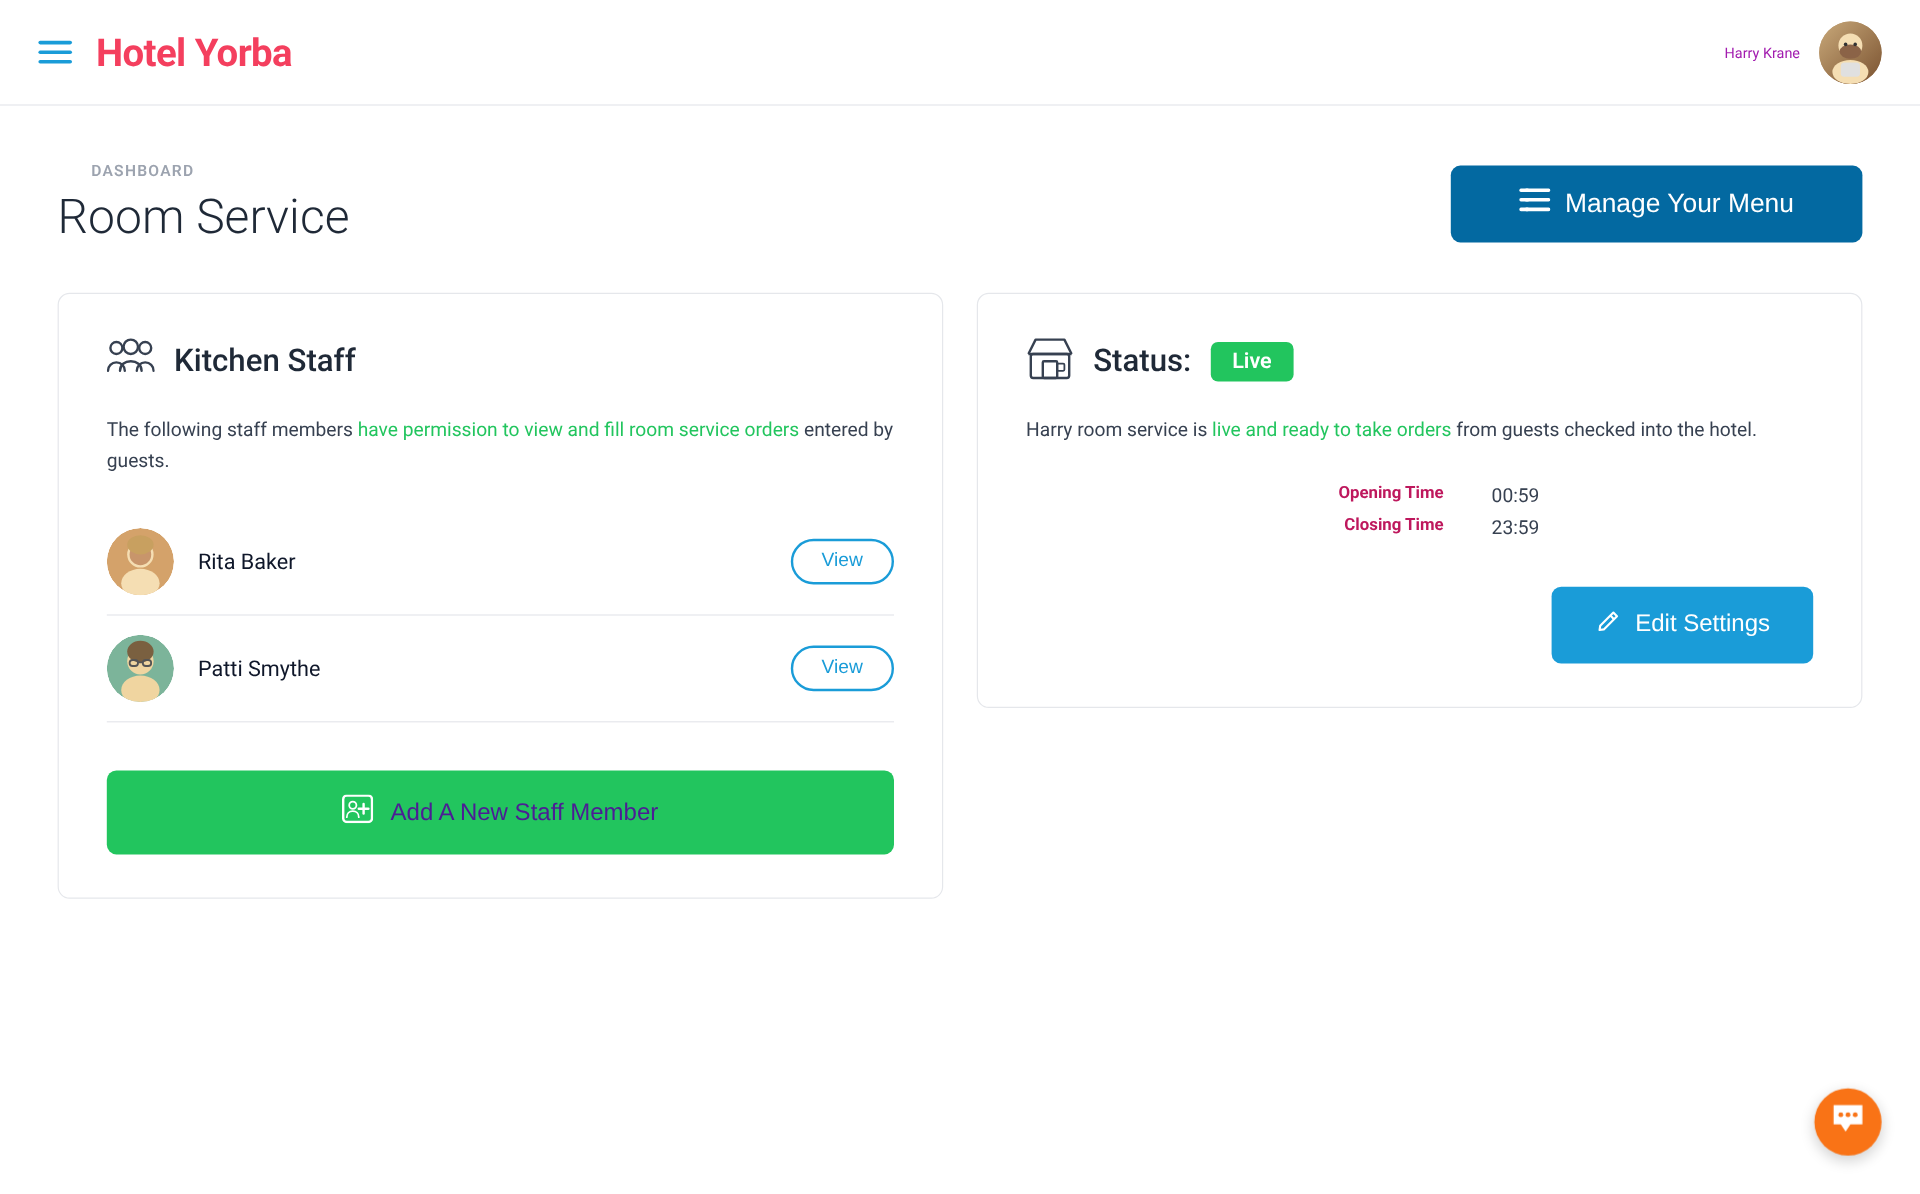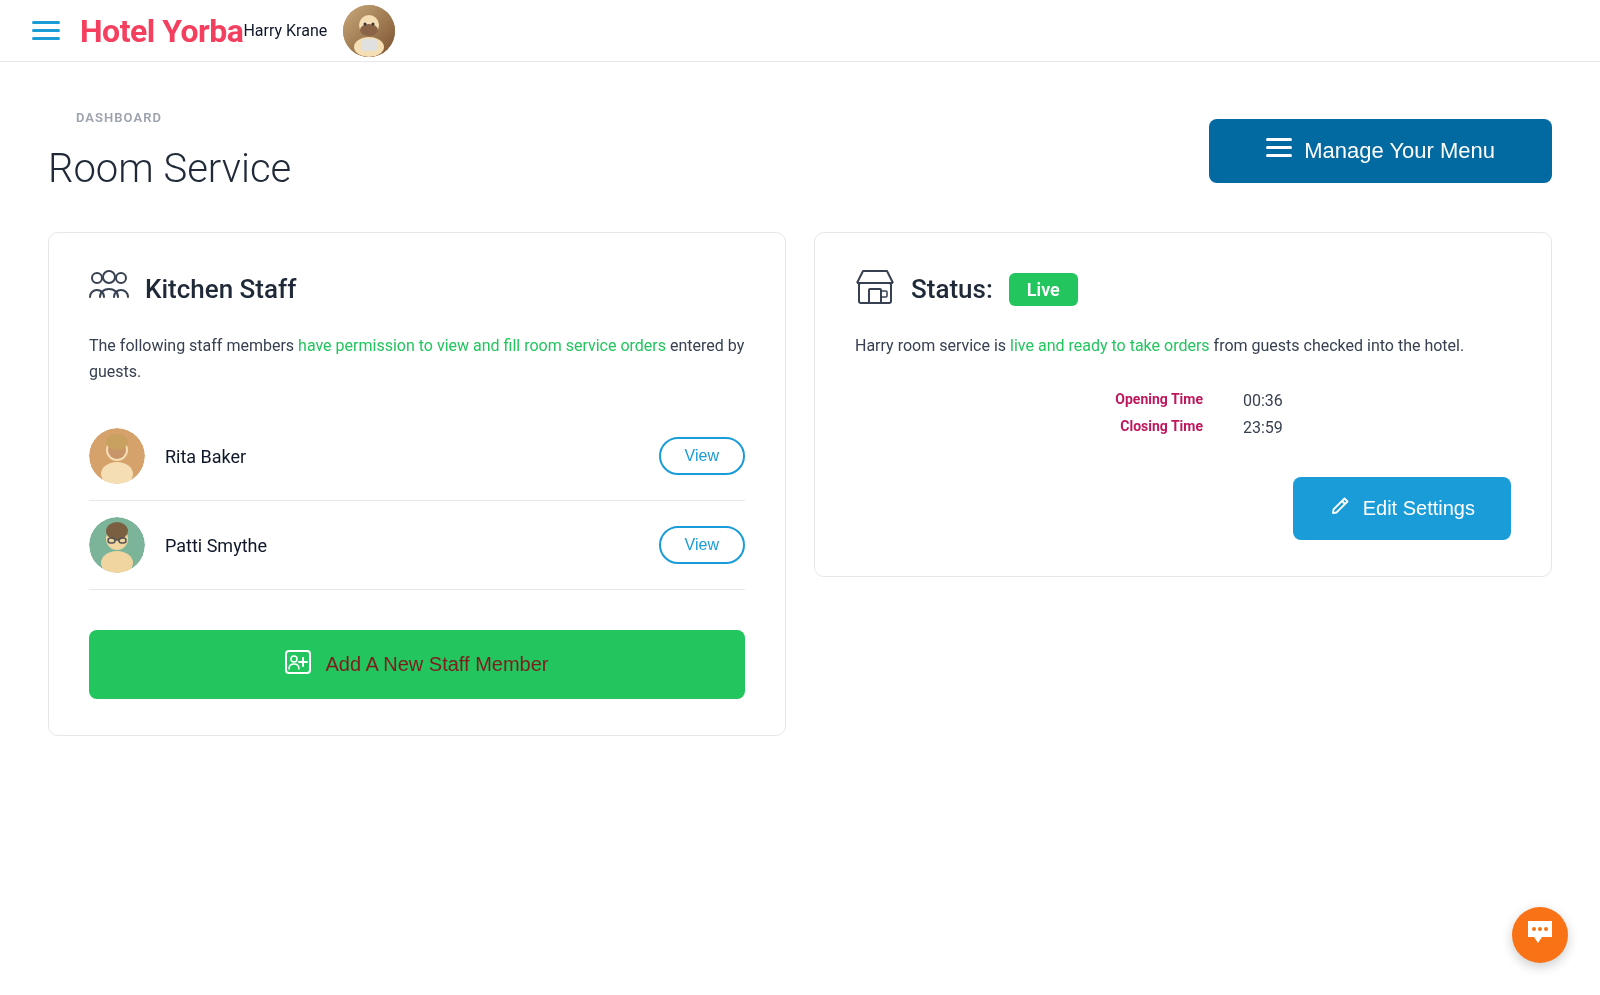--- a/index.html
+++ b/index.html
@@ -6,22 +6,23 @@
     body {
       font-family: -apple-system, BlinkMacSystemFont, 'Segoe UI', Roboto, Helvetica, Arial, sans-serif;
       background: #fff;
       color: #333;
     }
 
     
     .header {
       display: flex;
       align-items: center;
+      justify-content: space-between;
       padding: 0 32px;
-      height: 62px;
+      height: 88px;
       border-bottom: 1px solid #e5e7eb;
     }
     .header-left {
       display: flex;
       align-items: center;
       gap: 20px;
     }
     .hamburger-icon {
       display: flex;
       flex-direction: column;
@@ -40,22 +41,22 @@
       font-weight: 700;
       color: #f43f5e;
       letter-spacing: -0.5px;
     }
     .header-right {
       display: flex;
       align-items: center;
       gap: 16px;
     }
     .user-name {
-      font-size: 16px;
-      color: #0f172a;
+      font-size: 12px;
+      color: #a21caf;
     }
     .avatar-placeholder {
       width: 52px;
       height: 52px;
       border-radius: 50%;
       background: linear-gradient(135deg, #c9a97a 0%, #8b6340 100%);
       display: flex;
       align-items: center;
       justify-content: center;
       font-size: 22px;
@@ -73,21 +74,21 @@
       justify-content: space-between;
       margin-bottom: 40px;
     }
     .page-header-left {}
     .breadcrumb {
       font-size: 13px;
       font-weight: 600;
       color: #9ca3af;
       letter-spacing: 0.08em;
       text-transform: uppercase;
-      margin-bottom: 20px;
+      margin-bottom: 6px;
       padding-left: 28px;
     }
     .page-title {
       font-size: 40px;
       font-weight: 300;
       color: #1f2937;
     }
     .manage-menu-btn {
       display: flex;
       align-items: center;
@@ -190,21 +191,21 @@
       cursor: pointer;
     }
 
     
     .add-staff-btn {
       display: flex;
       align-items: center;
       justify-content: center;
       gap: 14px;
       background: #22c55e;
-      color: #7f1d1d;
+      color: #4c1d95;
       border: none;
       border-radius: 8px;
       padding: 20px 36px;
       font-size: 20px;
       font-weight: 500;
       cursor: pointer;
       width: 100%;
       margin-top: 16px;
     }
 
@@ -443,21 +444,21 @@
         <span class="status-badge">Live</span>
       </div>
 
       <p class="status-description">
         <span>Harry room service is </span><span class="green-text">live and ready to take orders</span><span> from guests checked into the hotel.</span>
       </p>
 
       <div class="time-table">
         <div class="time-row">
           <span class="time-label">Opening Time</span>
-          <span class="time-value">00:36</span>
+          <span class="time-value">00:59</span>
         </div>
         <div class="time-row">
           <span class="time-label">Closing Time</span>
           <span class="time-value">23:59</span>
         </div>
       </div>
 
       <div style="display:flex; justify-content:flex-end; margin-top: 40px;">
         <button class="edit-settings-btn" style="float:none;">
           <span>

